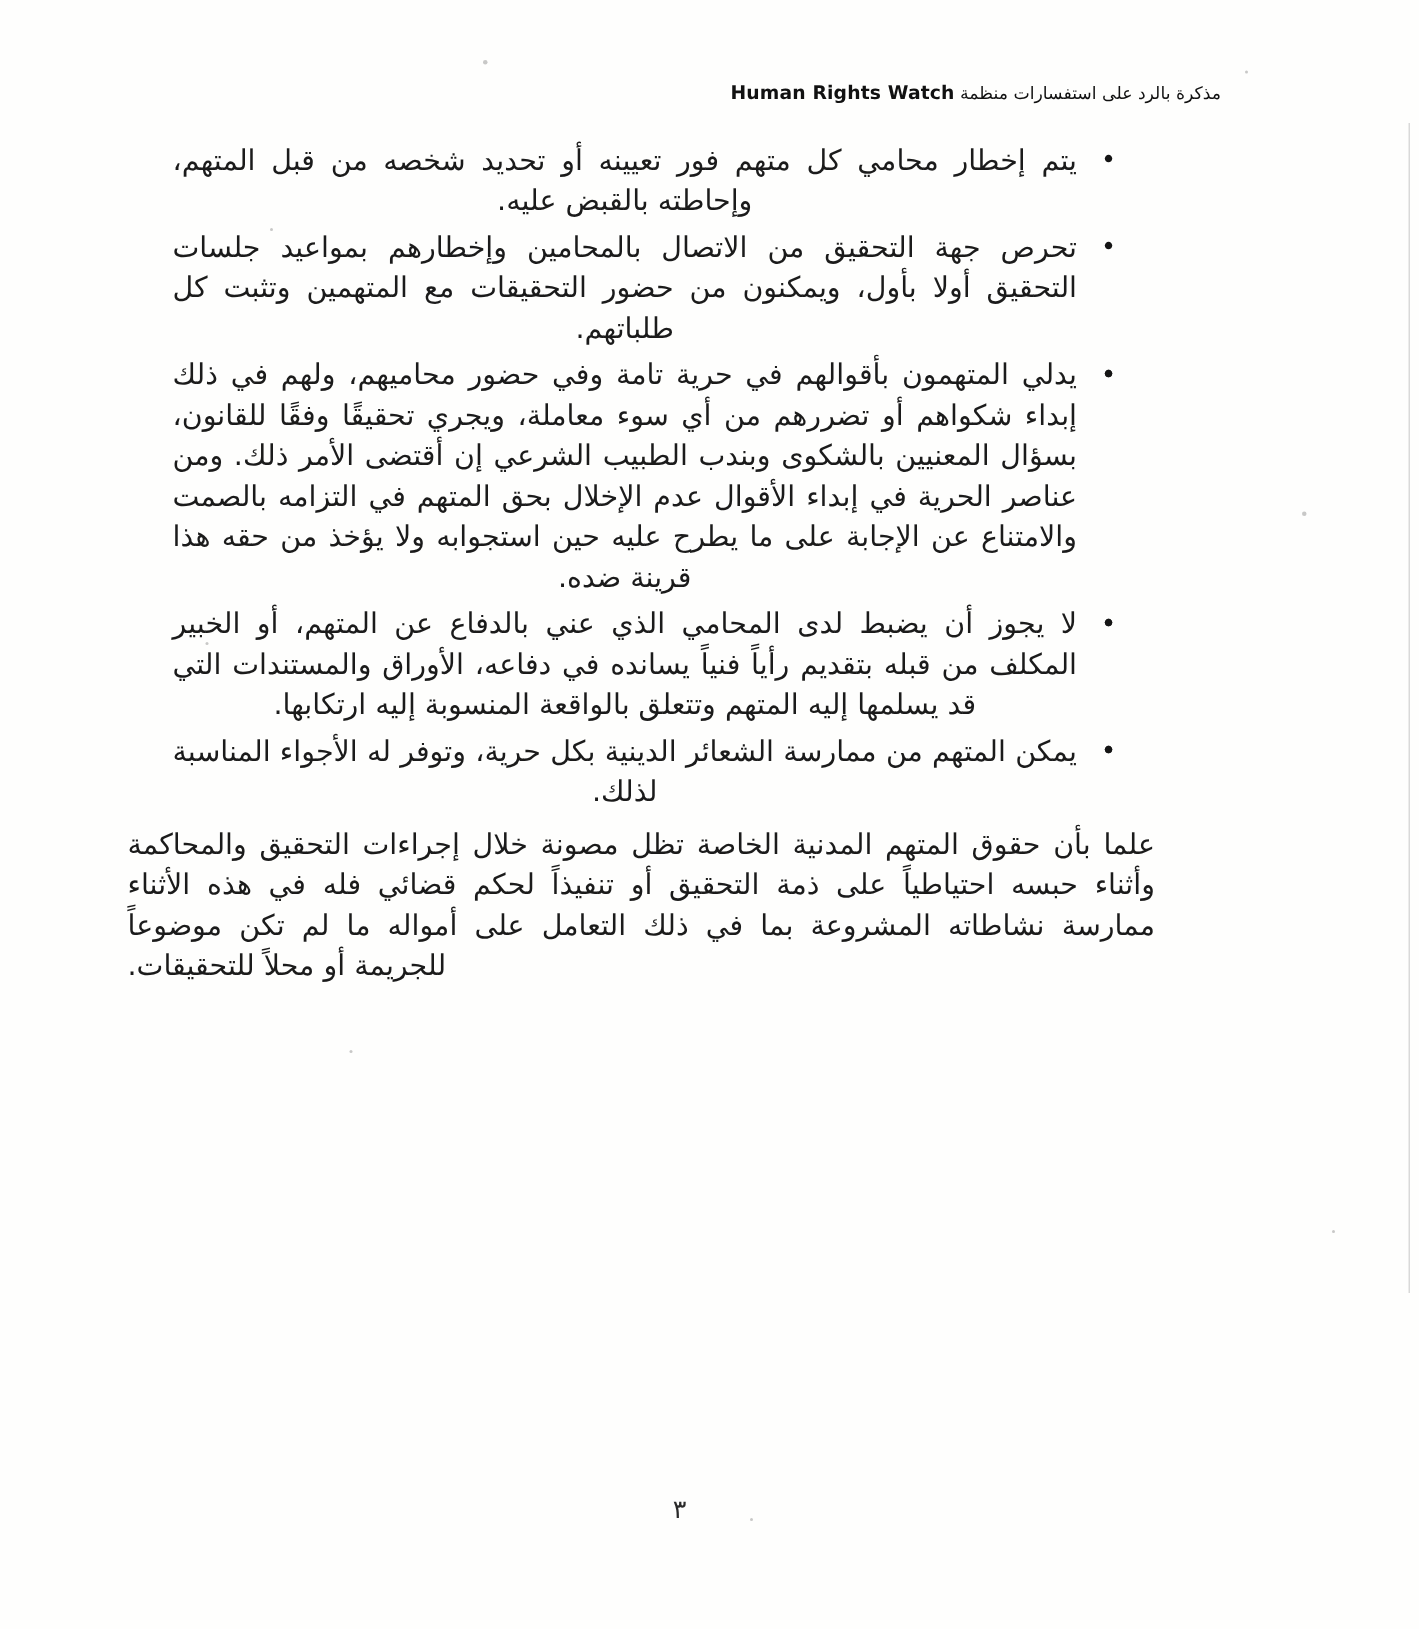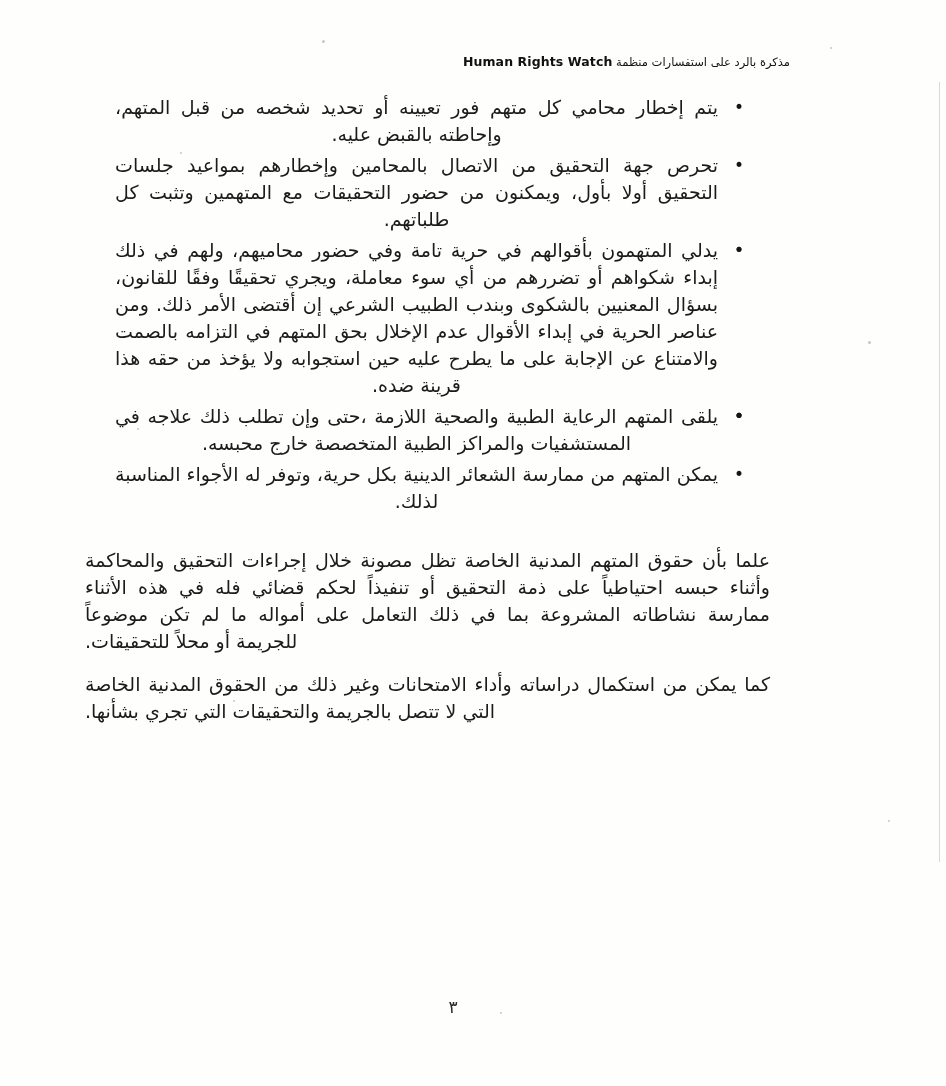--- a/index.html
+++ b/index.html
@@ -11,21 +11,21 @@
   .page {
     position: relative;
     width: 946px; height: 1086px;
     background: #fefefdff;
     overflow: hidden;
     color: #1c1c1c;
   }
   
   .header {
     position: absolute;
-    top: 54px; right: 156px;
+    top: 54px; right: 132px;
     direction: rtl;
     font-size: 11.5px;
     color: #111;
     letter-spacing: 0.1px;
     white-space: nowrap;
   }
   .header .latin {
     direction: ltr; unicode-bidi: embed;
     font-weight: bold;
     font-size: 12.5px;
@@ -53,21 +53,21 @@
     margin-bottom: 4px;
     text-align: justify;
     text-align-last: center;
   }
   ul.bullets li .marker {
     position: absolute;
     right: 0; top: 0;
     font-size: 17px;
     color: #151515;
   }
-  .paragraphs { margin-top: 32px; }
+  .paragraphs { margin-top: 8px; }
   .paragraphs p {
     margin: 0 0 16px 0;
     text-align: justify;
     text-align-last: left;
   }
   
   .page-number {
     position: absolute;
     top: 997px; left: 0; right: 40px;
     text-align: center;
@@ -133,33 +133,32 @@
       </li>
       <li>
         <span class="marker">•</span>
         <span>يدلي المتهمون بأقوالهم في حرية تامة وفي حضور محاميهم، ولهم في ذلك إبداء شكواهم أو تضررهم من أي سوء معاملة، ويجري تحقيقًا وفقًا للقانون، بسؤال المعنيين بالشكوى وبندب الطبيب الشرعي إن أقتضى الأمر ذلك. ومن عناصر الحرية في إبداء الأقوال عدم الإخلال بحق المتهم في التزامه بالصمت والامتناع عن الإجابة على ما يطرح عليه حين استجوابه ولا يؤخذ من حقه هذا قرينة ضده.</span>
       </li>
       <li>
         <span class="marker">•</span>
       </li>
       <li>
         <span class="marker">•</span>
+        <span>لا يجوز أن يضبط لدى المحامي الذي عني بالدفاع عن المتهم، أو الخبير المكلف من قبله بتقديم رأياً فنياً يسانده في دفاعه، الأوراق والمستندات التي قد يسلمها إليه المتهم وتتعلق بالواقعة المنسوبة إليه ارتكابها.</span>
       </li>
       <li>
         <span class="marker">•</span>
-        <span>يلقى المتهم الرعاية الطبية والصحية اللازمة ،حتى وإن تطلب ذلك علاجه في المستشفيات والمراكز الطبية المتخصصة خارج محبسه.</span>
       </li>
       <li>
         <span class="marker">•</span>
         <span>يمكن المتهم من ممارسة الشعائر الدينية بكل حرية، وتوفر له الأجواء المناسبة لذلك.</span>
       </li>
     </ul>
 
     <div class="paragraphs">
       <p>علما بأن حقوق المتهم المدنية الخاصة تظل مصونة خلال إجراءات التحقيق والمحاكمة وأثناء حبسه احتياطياً على ذمة التحقيق أو تنفيذاً لحكم قضائي فله في هذه الأثناء ممارسة نشاطاته المشروعة بما في ذلك التعامل على أمواله ما لم تكن موضوعاً للجريمة أو محلاً للتحقيقات.</p>
-      <p>كما يمكن من استكمال دراساته وأداء الامتحانات وغير ذلك من الحقوق المدنية الخاصة التي لا تتصل بالجريمة والتحقيقات التي تجري بشأنها.</p>
     </div>
 
   </div>
 
   <div class="page-number">٣</div>
 
 </div>
 
 </body></html>

